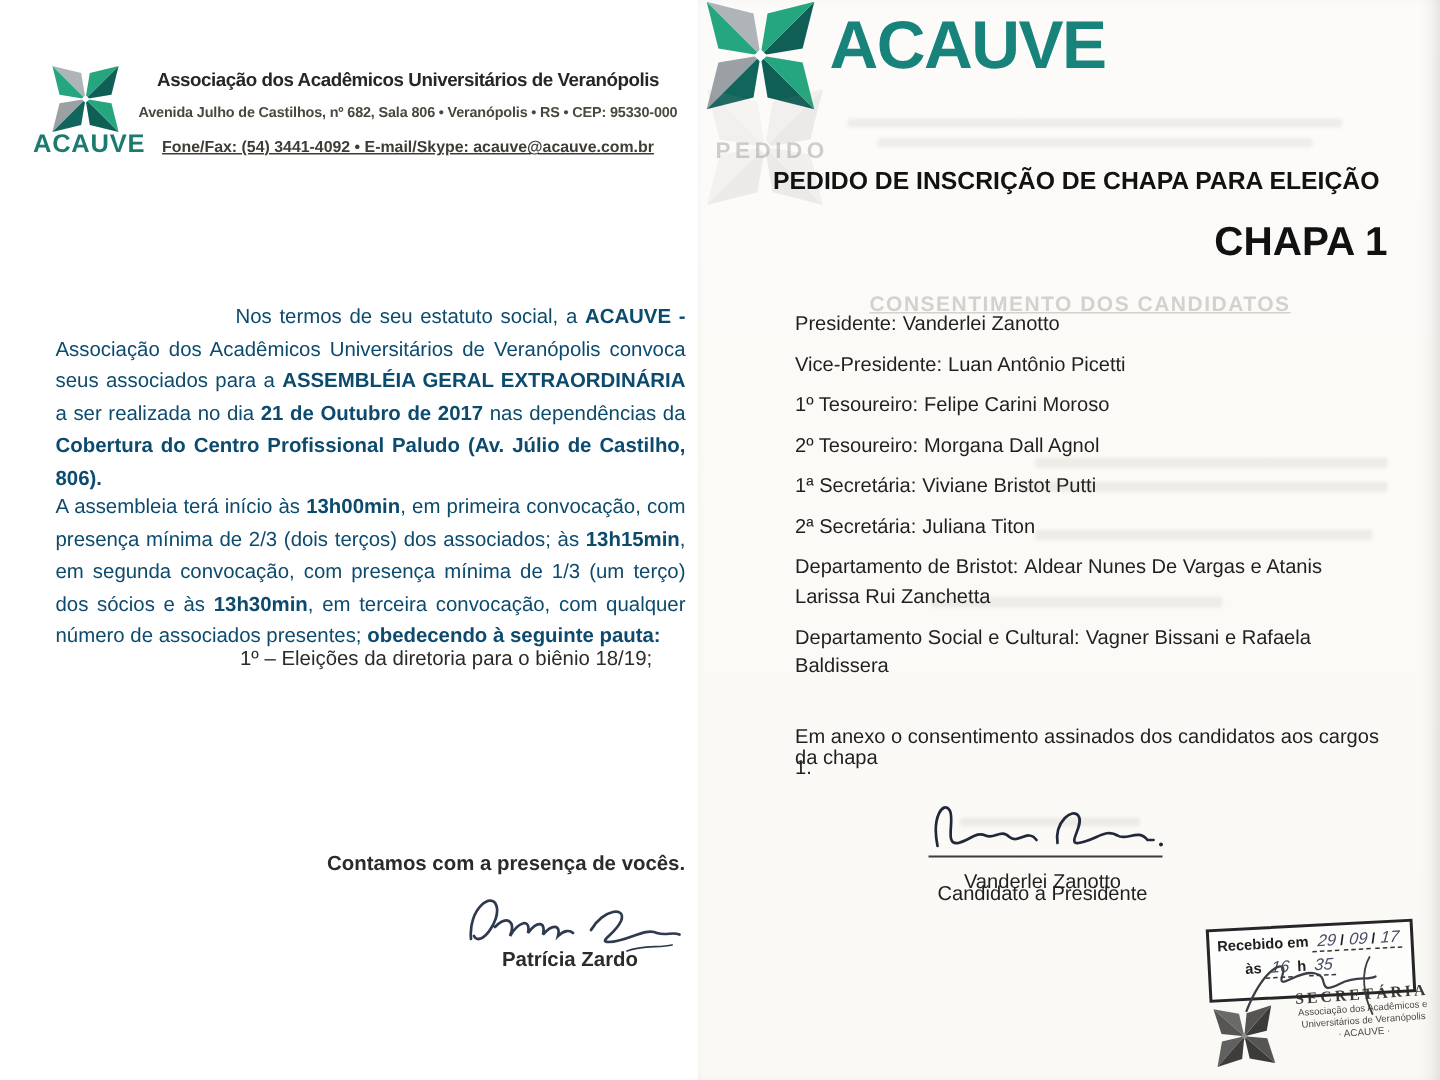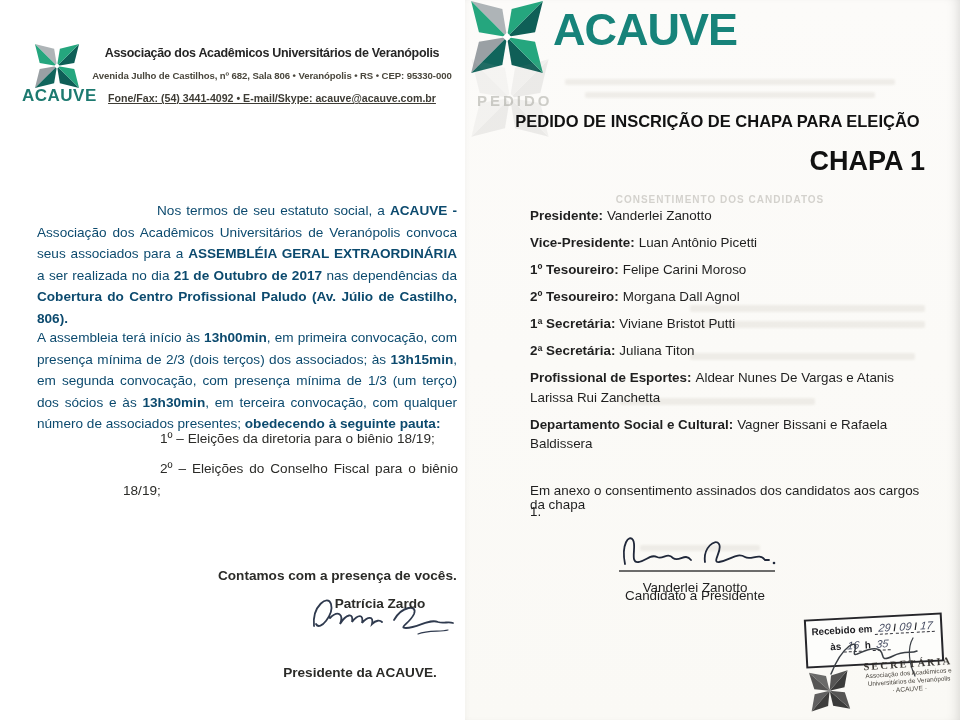--- a/index.html
+++ b/index.html
@@ -24,44 +24,44 @@
         text-align:justify;margin:16px;}
   .lp-p1{top:184px;text-indent:120px;}
   .lp-p2{top:311px;}
   .lp-p .b{font-weight:700;}
   .lp-pauta{left:123px;width:335px;font-size:13.6px;line-height:21.5px;font-weight:400;
             color:#2b2b28;text-align:justify;text-indent:37px;margin:0;}
   .lp-pauta1{top:428px;}
   .lp-pauta2{top:458px;}
   .lp-closing{left:218px;top:568px;font-size:13.6px;font-weight:700;color:#2b2b28;}
   .lp-sig{left:306px;top:590px;}
-  .lp-sig-name{left:300px;top:596px;width:160px;text-align:center;font-size:13.6px;font-weight:700;color:#2b2b28;}
+  .lp-sig-name{left:300px;top:632px;width:160px;text-align:center;font-size:13.6px;font-weight:700;color:#2b2b28;}
   .lp-sig-role{left:250px;top:665px;width:220px;text-align:center;font-size:13.6px;font-weight:700;color:#2b2b28;}
 
   
   .rp-logo{left:3px;top:-2px;width:78px;height:78px;}
   .rp-logo-ghost{left:3px;top:56px;width:84px;height:84px;opacity:.09;filter:grayscale(1) blur(.4px);}
   .rp-ghost-word{left:12px;top:92px;font-size:15px;font-weight:700;letter-spacing:3px;
                  color:rgba(150,150,142,.45);filter:blur(.4px);}
   .rp-wordmark{left:88px;top:4px;font-size:45px;font-weight:700;letter-spacing:-1px;color:#17837a;}
   .rp-title{left:45px;width:415px;text-align:center;font-weight:700;color:#121212;font-size:16.5px;}
   .rp-title1{top:86px;margin-top:26px;}
   .rp-title2{top:113px;}
   .rp-chapa{left:45px;top:146px;width:415px;text-align:right;font-size:27px;font-weight:700;color:#111;}
-  .rp-ghost-heading{left:90px;top:194px;width:330px;text-align:center;font-size:10px;font-weight:700;
-                    letter-spacing:1px;color:rgba(120,115,105,.30);filter:blur(.4px);}
+  .rp-ghost-heading{left:90px;top:194px;width:330px;text-align:center;font-size:14px;font-weight:700;
+                    letter-spacing:1px;color:rgba(120,115,105,.30);filter:blur(.4px);text-decoration:underline;}
   .ghost-bar{background:rgba(125,118,100,.10);filter:blur(1px);border-radius:2px;}
   .gb1{left:225px;top:305px;width:235px;height:7px;}
   .gb2{left:215px;top:321px;width:245px;height:7px;}
   .gb3{left:225px;top:353px;width:225px;height:7px;}
   .gb4{left:155px;top:398px;width:195px;height:7px;}
   .gb5{left:175px;top:545px;width:120px;height:6px;}
   .rp-members{left:65px;top:206px;width:392px;}
   .member{font-size:13.4px;line-height:19.5px;color:#1f1f1f;margin-bottom:7.5px;}
-  .member b{font-weight:700;margin-right:4px;}
+  .member b{font-weight:400;margin-right:4px;}
   .rp-annex{left:65px;width:400px;font-size:13.4px;line-height:14px;color:#1f1f1f;}
   .rp-annex1{top:484px;}
   .rp-annex2{top:505px;}
   .rp-sig{left:150px;top:530px;}
   .rp-sig-name{left:140px;top:580px;width:180px;text-align:center;font-size:13.4px;color:#1f1f1f;}
   .rp-sig-role{left:130px;top:588px;width:200px;text-align:center;font-size:13.4px;color:#1f1f1f;}
 
   
   .stamp-box{left:340px;top:616px;width:124px;height:42px;border:2.5px solid #26262a;
              transform:rotate(-3deg);padding:3px 5px 0 5px;color:#1e1e22;background:rgba(255,255,255,.6);}
@@ -109,35 +109,33 @@
     <div class="abs lp-logo-text">ACAUVE</div>
 
     <div class="abs lp-org">Associação dos Acadêmicos Universitários de Veranópolis</div>
     <div class="abs lp-addr">Avenida Julho de Castilhos, nº 682, Sala 806 • Veranópolis • RS • CEP: 95330-000</div>
     <div class="abs lp-contact">Fone/Fax: (54) 3441-4092 • E-mail/Skype: acauve@acauve.com.br</div>
 
     <p class="abs lp-p lp-p1"><span>Nos termos de seu estatuto social, a </span><span class="b">ACAUVE - </span><span>Associação dos Acadêmicos Universitários de Veranópolis convoca seus associados para a </span><span class="b">ASSEMBLÉIA GERAL EXTRAORDINÁRIA</span><span> a ser realizada no dia </span><span class="b">21 de Outubro de 2017</span><span> nas dependências da </span><span class="b">Cobertura do Centro Profissional Paludo (Av. Júlio de Castilho, 806).</span></p>
     <p class="abs lp-p lp-p2"><span>A assembleia terá início às </span><span class="b">13h00min</span><span>, em primeira convocação, com presença mínima de 2/3 (dois terços) dos associados; às </span><span class="b">13h15min</span><span>, em segunda convocação, com presença mínima de 1/3 (um terço) dos sócios e às </span><span class="b">13h30min</span><span>, em terceira convocação, com qualquer número de associados presentes; </span><span class="b">obedecendo à seguinte pauta:</span></p>
 
     <p class="abs lp-pauta lp-pauta1">1º – Eleições da diretoria para o biênio 18/19;</p>
-    <p class="abs lp-pauta lp-pauta2">2º – Eleições do Conselho Fiscal para o biênio 18/19;</p>
 
     <div class="abs lp-closing">Contamos com a presença de vocês.</div>
 
     <div class="abs lp-sig">
       <svg width="150" height="50" viewBox="0 0 150 50">
         <g fill="none" stroke="#2f3a4e" stroke-width="1.8" stroke-linecap="round">
           <path d="M8 36 C6 16, 22 4, 25 14 C28 24, 14 42, 10 34 M24 28 C32 20, 38 24, 34 34 C40 24, 48 22, 46 32 C52 24, 58 24, 56 33 C62 26, 68 26, 66 34 C70 30, 74 30, 76 32"></path>
           <path d="M88 30 C96 16, 112 14, 108 24 C104 33, 92 38, 100 38 C112 38, 124 28, 132 32 C138 34, 142 31, 147 33"></path>
           <path d="M112 44 C122 40, 134 42, 142 40" stroke-width="1.2"></path>
         </g>
       </svg>
     </div>
     <div class="abs lp-sig-name">Patrícia Zardo</div>
-    <div class="abs lp-sig-role">Presidente da ACAUVE.</div>
   </section>
 
   <section class="page page-right">
 
     <div class="abs rp-logo">
       <svg width="78" height="78">
           <use href="#pinwheel"></use>
         </svg>
     </div>
     <div class="abs rp-logo-ghost">
@@ -164,21 +162,21 @@
     <div class="abs ghost-bar gb4"></div>
     <div class="abs ghost-bar gb5"></div>
 
     <div class="abs rp-members">
       <div class="member"><b>Presidente:</b><span>Vanderlei Zanotto</span></div>
       <div class="member"><b>Vice-Presidente:</b><span>Luan Antônio Picetti</span></div>
       <div class="member"><b>1º Tesoureiro:</b><span>Felipe Carini Moroso</span></div>
       <div class="member"><b>2º Tesoureiro:</b><span>Morgana Dall Agnol</span></div>
       <div class="member"><b>1ª Secretária:</b><span>Viviane Bristot Putti</span></div>
       <div class="member"><b>2ª Secretária:</b><span>Juliana Titon</span></div>
-      <div class="member"><b>Profissional de Esportes:</b><span>Aldear Nunes De Vargas e Atanis Larissa Rui Zanchetta</span></div>
+      <div class="member"><b>Departamento de Bristot:</b><span>Aldear Nunes De Vargas e Atanis Larissa Rui Zanchetta</span></div>
       <div class="member"><b>Departamento Social e Cultural:</b><span>Vagner Bissani e Rafaela Baldissera</span></div>
     </div>
 
     <div class="abs rp-annex rp-annex1">Em anexo o consentimento assinados dos candidatos aos cargos da chapa</div>
     <div class="abs rp-annex rp-annex2">1.</div>
 
     <div class="abs rp-sig">
       <svg width="165" height="48" viewBox="0 0 165 48">
         <g fill="none" stroke="#20283a" stroke-width="1.8" stroke-linecap="round">
           <path d="M10 34 C6 14, 14 4, 18 10 C22 16, 14 34, 24 32 C32 30, 36 24, 42 27 C48 30, 52 22, 58 28 C64 33, 70 22, 76 30"></path>

